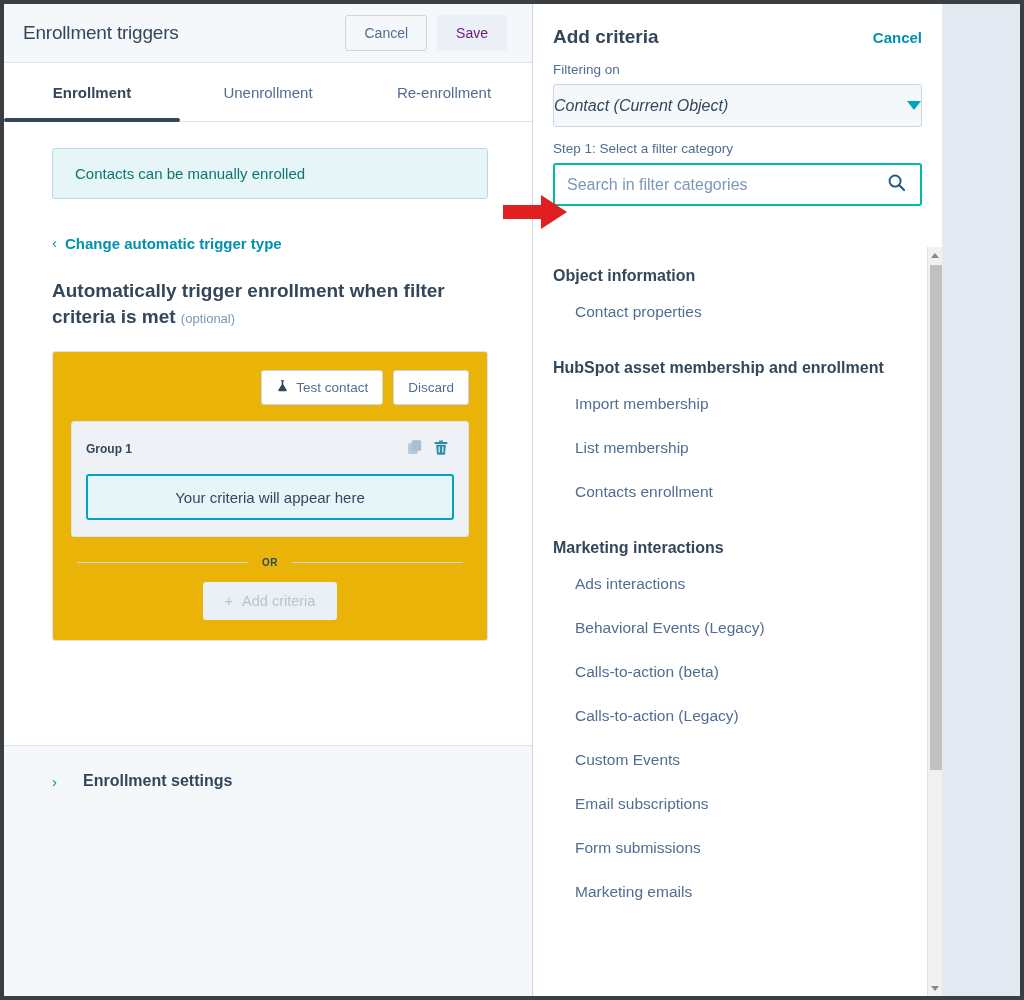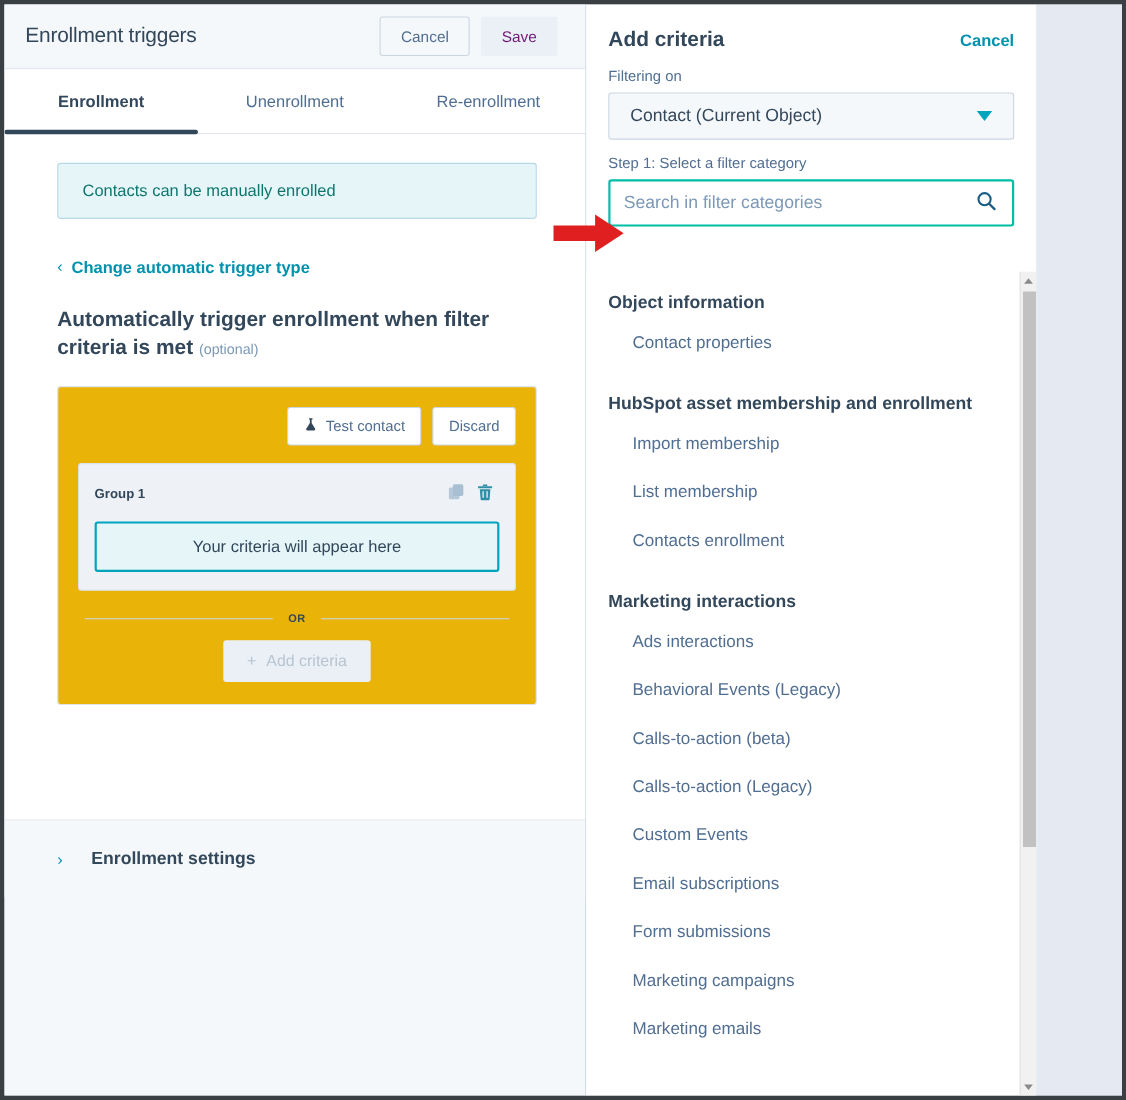--- a/index.html
+++ b/index.html
@@ -313,22 +313,23 @@
   }
 
   .rp-select {
     margin: 0 20px;
     height: 43px;
     border: 1px solid #cbd6e2;
     border-radius: 3px;
     background: #f5f8fa;
     display: flex;
     align-items: center;
-    padding: 0 19px;
-    cursor: pointer;
+    padding: 0 0;
+    cursor: pointer;
+    font-style: italic;
   }
   .rp-select-value {
     flex: 1;
     font-size: 16px;
     color: #33475b;
   }
   .caret-down {
     width: 0; height: 0;
     border-left: 7px solid transparent;
     border-right: 7px solid transparent;
@@ -573,21 +574,20 @@
           <div class="cat-item">Contacts enrollment</div>
 
           <div class="cat-heading">Marketing interactions</div>
           <div class="cat-item">Ads interactions</div>
           <div class="cat-item">Behavioral Events (Legacy)</div>
           <div class="cat-item">Calls-to-action (beta)</div>
           <div class="cat-item">Calls-to-action (Legacy)</div>
           <div class="cat-item">Custom Events</div>
           <div class="cat-item">Email subscriptions</div>
           <div class="cat-item">Form submissions</div>
-          <div class="cat-item">Marketing campaigns</div>
           <div class="cat-item">Marketing emails</div>
 
         </div>
       </div>
 
       <div class="sb-track">
         <div class="sb-btn">
           <span class="sb-arrow-up"></span>
         </div>
         <div class="sb-thumb"></div>

